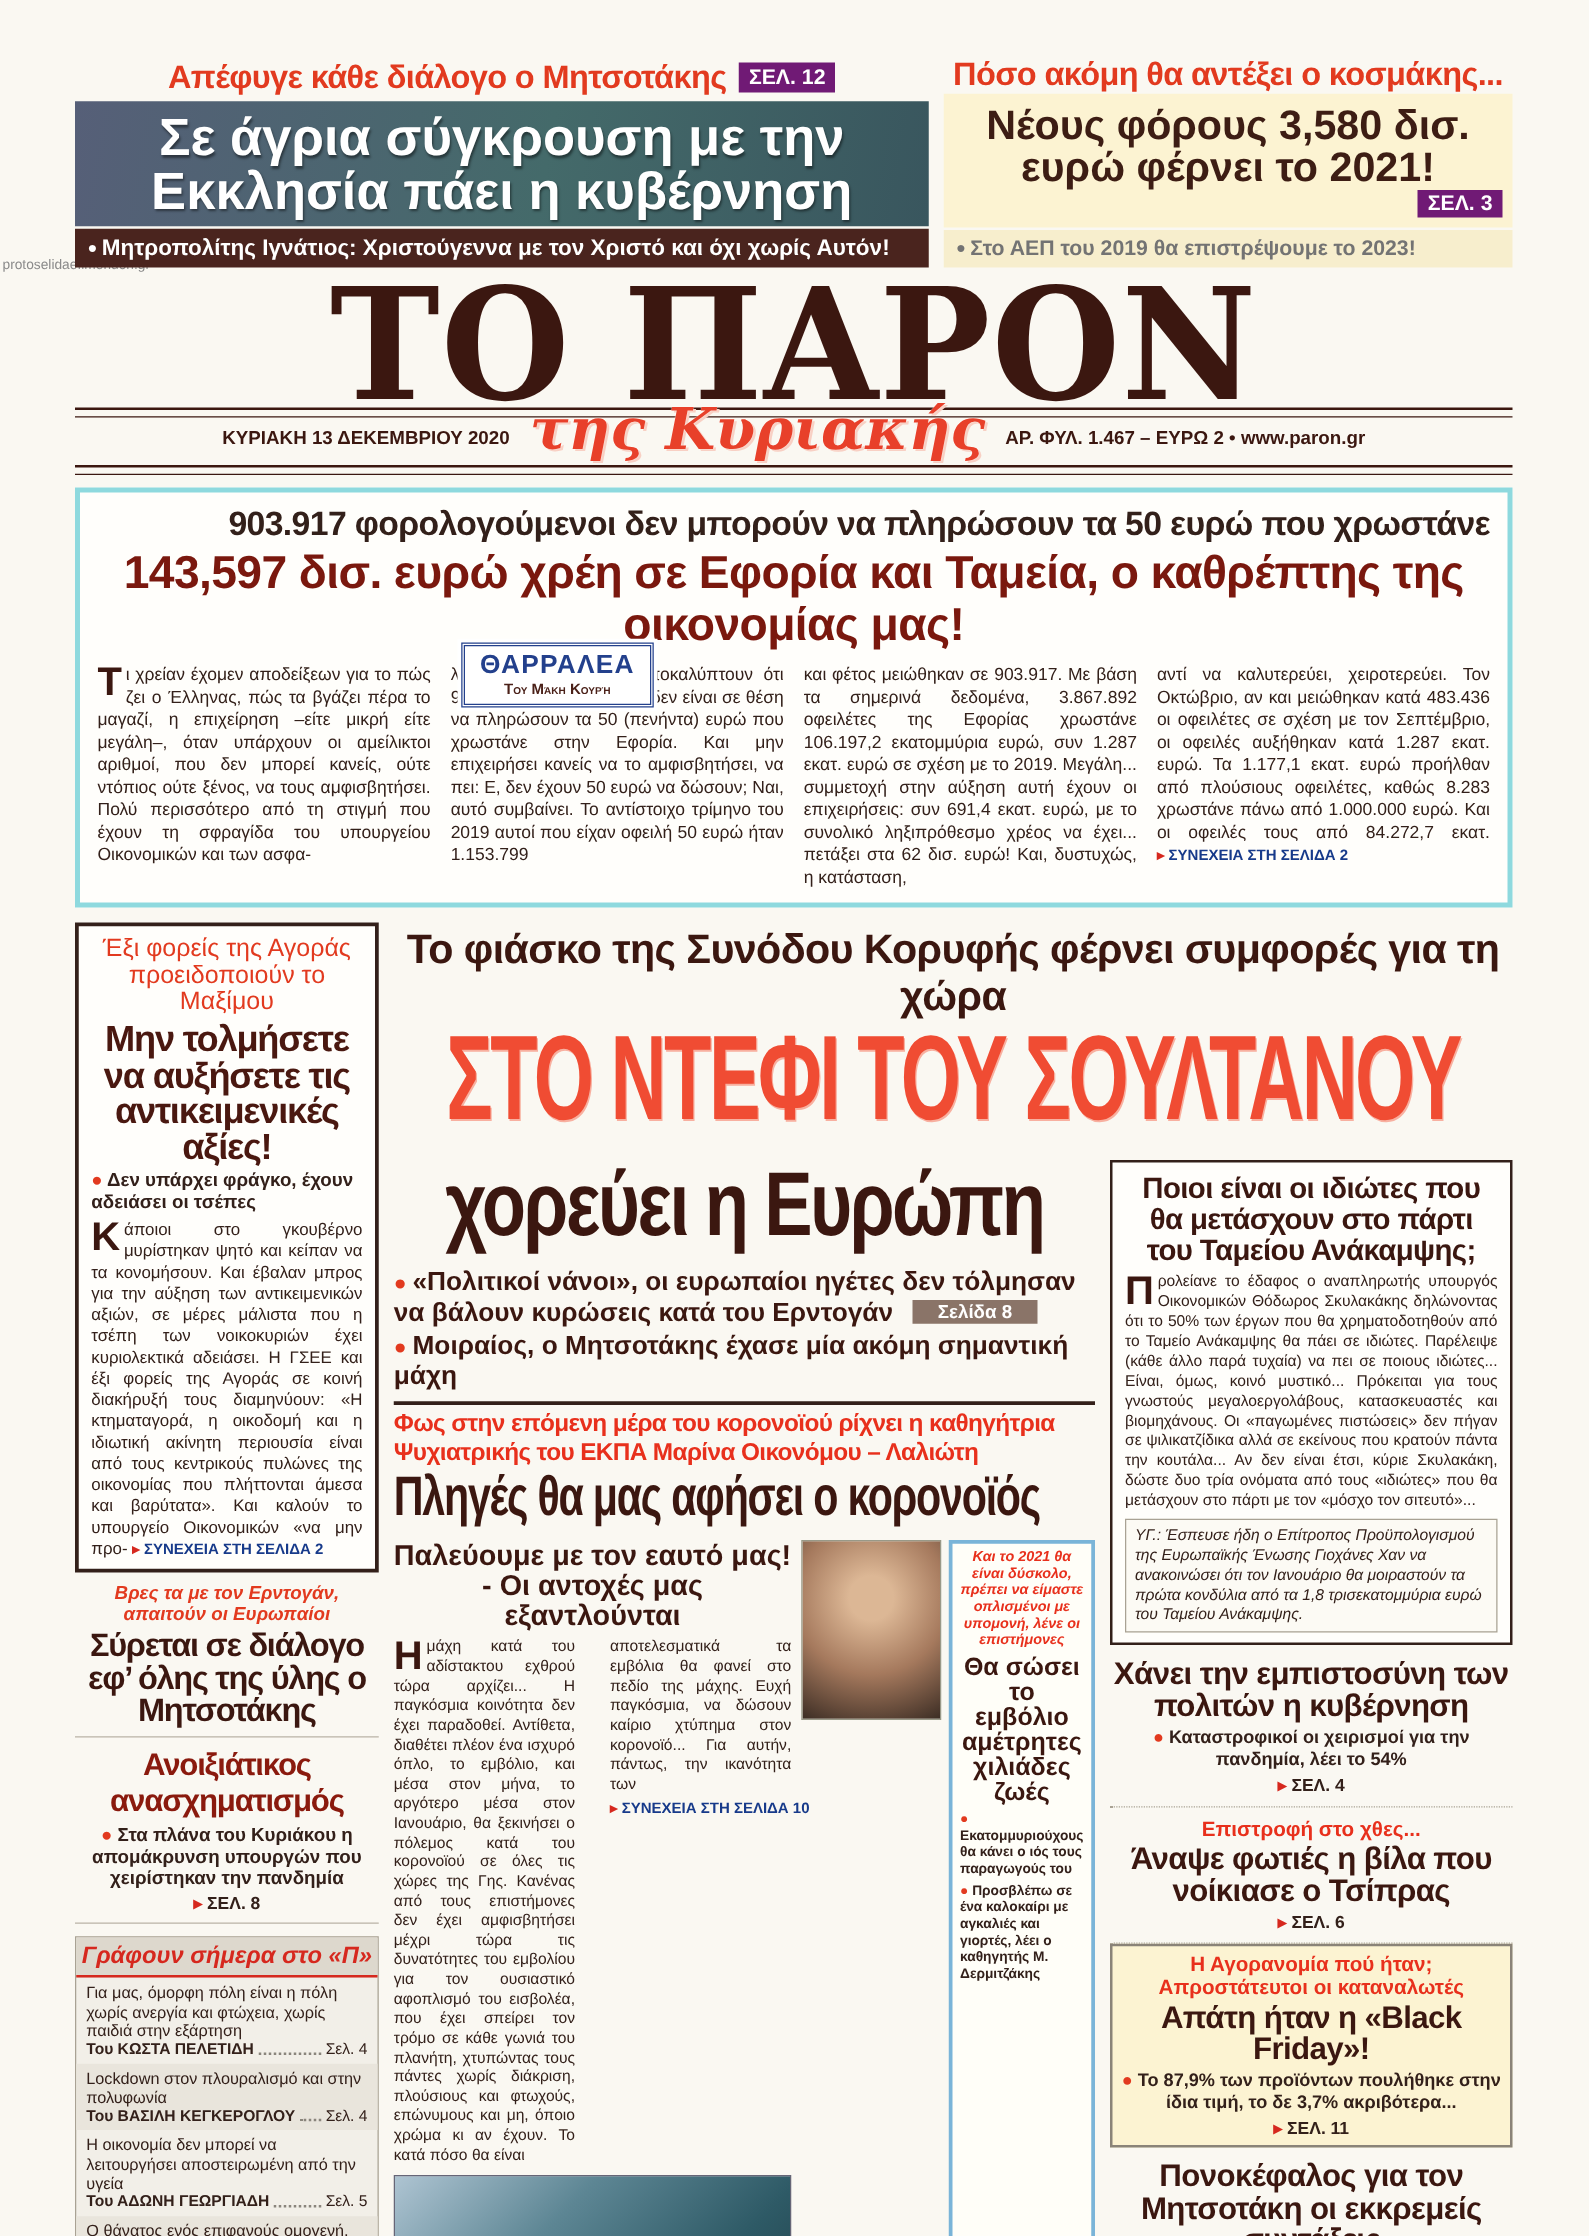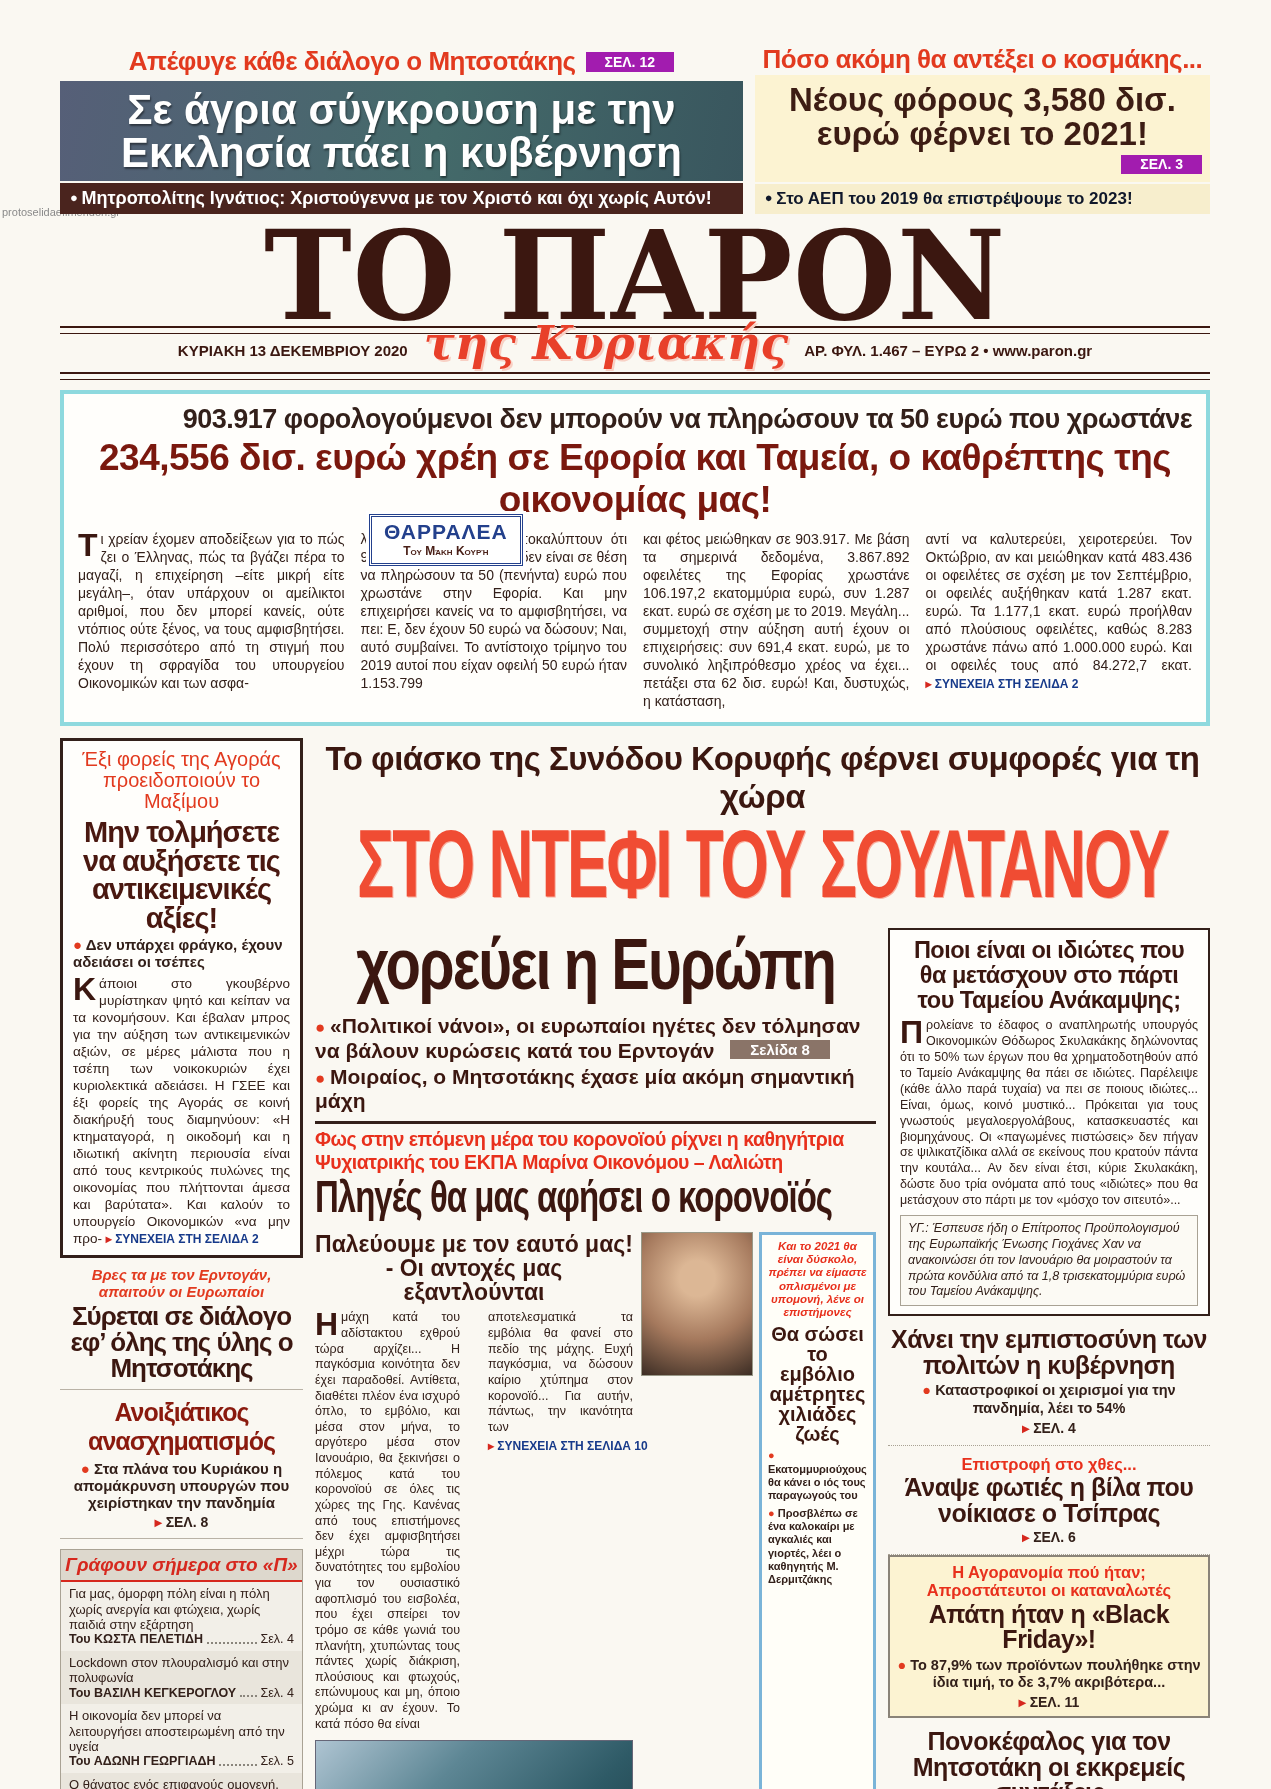--- a/index.html
+++ b/index.html
@@ -7,28 +7,28 @@
         font-family:"Liberation Sans",sans-serif;color:#33201a;overflow:hidden;}
   .inner{position:absolute;left:60px;top:44px;width:1150px;}
   .watermark{position:absolute;left:2px;top:206px;font-size:11px;color:#8a8a8a;}
 
   
   .top-row{display:flex;gap:12px;}
   .top-left{flex:1.5;min-width:0;}
   .top-right{flex:1;min-width:0;display:flex;flex-direction:column;justify-content:flex-end;}
   .kicker-row{display:flex;justify-content:center;align-items:center;gap:10px;margin:2px 0 4px;}
   .kicker{color:#e23a1f;font-weight:bold;font-size:26px;letter-spacing:-.5px;text-align:center;}
-  .badge{background:#a21caf;color:#fff;font-size:14px;font-weight:bold;padding:2px 19px;white-space:nowrap;}
+  .badge{background:#701a75;color:#fff;font-size:17px;font-weight:bold;padding:2px 8px;white-space:nowrap;}
   .teal-banner{background:linear-gradient(100deg,#565f78,#446a6a 55%,#39565e);color:#fff;font-weight:bold;
         font-size:42px;line-height:1.02;text-align:center;padding:8px 4px 6px;text-shadow:1px 2px 2px rgba(0,0,0,.45);}
   .maroon-strip{background:#4a241e;color:#fff;font-size:18px;font-weight:bold;padding:5px 10px;margin-top:2px;}
   .cream-box{background:#fcf3d2;color:#3d1d14;font-weight:bold;font-size:33px;line-height:1.02;
         text-align:center;padding:8px 6px 4px;position:relative;flex:1;}
   .cream-box .badge{position:absolute;right:8px;bottom:8px;}
-  .cream-strip{background:#f7eecd;color:#0f172a;font-size:17px;font-weight:bold;padding:5px 10px;margin-top:2px;}
+  .cream-strip{background:#f7eecd;color:#737373;font-size:17px;font-weight:bold;padding:5px 10px;margin-top:2px;}
   .wd::before{content:"● ";font-size:13px;vertical-align:2px;}
 
   
   .masthead{margin-top:14px;text-align:center;}
   .mast-title{font-family:"DejaVu Serif","Liberation Serif",serif;font-weight:bold;font-size:118px;
         color:#3b1710;line-height:.82;letter-spacing:1px;margin:0;transform:scaleY(1.05);}
   .mrule{height:5px;border-top:2px solid #3b1710;border-bottom:1px solid #3b1710;margin:2px 0;}
   .mast-info{display:flex;align-items:center;justify-content:center;gap:16px;margin-top:-6px;}
   .mast-date,.mast-issue{font-size:15px;font-weight:bold;color:#3b1710;white-space:nowrap;}
   .mast-script{font-family:"DejaVu Serif","Liberation Serif",serif;font-style:italic;font-weight:bold;
@@ -163,21 +163,21 @@
       <div class="mast-info">
         <span class="mast-date">ΚΥΡΙΑΚΗ 13 ΔΕΚΕΜΒΡΙΟΥ 2020</span>
         <span class="mast-script">της Κυριακής</span>
         <span class="mast-issue">ΑΡ. ΦΥΛ. 1.467  –  ΕΥΡΩ 2 • www.paron.gr</span>
       </div>
       <div class="mrule"></div>
     </div>
 
     <div class="lead-box">
       <div class="lead-l1">903.917 φορολογούμενοι δεν μπορούν να πληρώσουν τα 50 ευρώ που χρωστάνε</div>
-      <div class="lead-l2">234,556 δισ. ευρώ χρέη σε Εφορία και Ταμεία, ο καθρέπτης της οικονομίας μας!</div>
+      <div class="lead-l2">143,597 δισ. ευρώ χρέη σε Εφορία και Ταμεία, ο καθρέπτης της οικονομίας μας!</div>
       <div class="lead-cols">
         <div class="col dropcap">Τι χρείαν έχομεν αποδείξεων για το πώς ζει ο Έλληνας, πώς τα βγάζει πέρα το μαγαζί, η επιχείρηση –είτε μικρή είτε μεγάλη–, όταν υπάρχουν οι αμείλικτοι αριθμοί, που δεν μπορεί κανείς, ούτε ντόπιος ούτε ξένος, να τους αμφισβητήσει. Πολύ περισσότερο από τη στιγμή που έχουν τη σφραγίδα του υπουργείου Οικονομικών και των ασφα-</div>
         <div class="col">λιστικών ταμείων. Και αποκαλύπτουν ότι 903.917 φορολογούμενοι δεν είναι σε θέση να πληρώσουν τα 50 (πενήντα) ευρώ που χρωστάνε στην Εφορία. Και μην επιχειρήσει κανείς να το αμφισβητήσει, να πει: Ε, δεν έχουν 50 ευρώ να δώσουν; Ναι, αυτό συμβαίνει. Το αντίστοιχο τρίμηνο του 2019 αυτοί που είχαν οφειλή 50 ευρώ ήταν 1.153.799</div>
         <div class="col">και φέτος μειώθηκαν σε 903.917. Με βάση τα σημερινά δεδομένα, 3.867.892 οφειλέτες της Εφορίας χρωστάνε 106.197,2 εκατομμύρια ευρώ, συν 1.287 εκατ. ευρώ σε σχέση με το 2019. Μεγάλη... συμμετοχή στην αύξηση αυτή έχουν οι επιχειρήσεις: συν 691,4 εκατ. ευρώ, με το συνολικό ληξιπρόθεσμο χρέος να έχει... πετάξει στα 62 δισ. ευρώ! Και, δυστυχώς, η κατάσταση,</div>
         <div class="col">
           <span>αντί να καλυτερεύει, χειροτερεύει. Τον Οκτώβριο, αν και μειώθηκαν κατά 483.436 οι οφειλέτες σε σχέση με τον Σεπτέμβριο, οι οφειλές αυξήθηκαν κατά 1.287 εκατ. ευρώ. Τα 1.177,1 εκατ. ευρώ προήλθαν από πλούσιους οφειλέτες, καθώς 8.283 χρωστάνε πάνω από 1.000.000 ευρώ. Και οι οφειλές τους από 84.272,7 εκατ.</span>
           <span class="cont">ΣΥΝΕΧΕΙΑ ΣΤΗ ΣΕΛΙΔΑ 2</span>
         </div>
       </div>
       <div class="tharralea">

